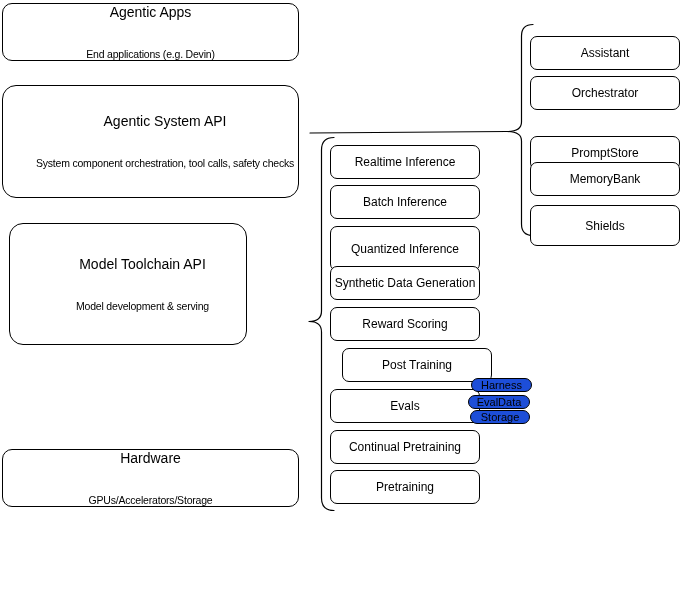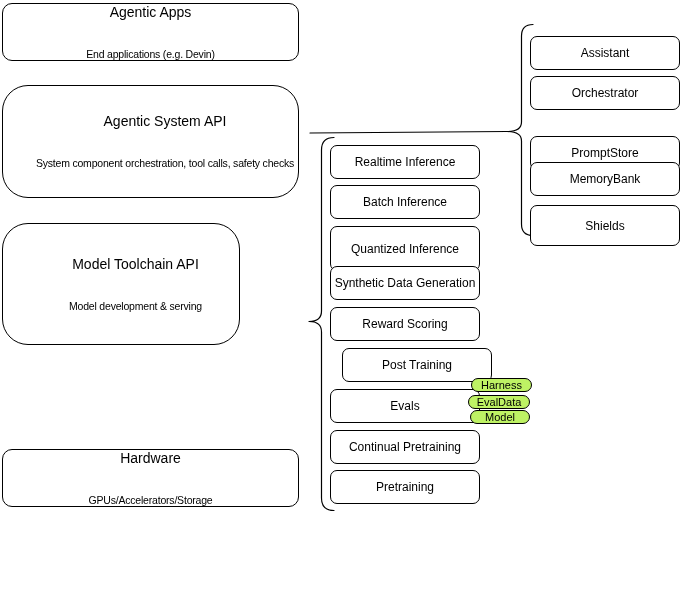--- a/index.html
+++ b/index.html
@@ -20,32 +20,32 @@
     background:#fff;
     border:1px solid #000;
     display:flex;
     flex-direction:column;
     align-items:center;
     justify-content:center;
     text-align:center;
     gap:24px;
   }
   .r10{border-radius:10px;}
-  .r26{border-radius:26px;padding-left:29px;}
+  .r26{border-radius:14px;padding-left:29px;}
   .r7{border-radius:7px;}
 
   .bigbox .title{font-size:14px;line-height:17px;}
   .bigbox .subtitle{font-size:10.5px;line-height:13px;margin-top:3px;letter-spacing:-0.2px;}
 
   .smallbox{font-size:12px;line-height:14px;padding:16px 2px;}
 
   .pill{
     position:absolute;
     box-sizing:border-box;
-    background:#bef264;
+    background:#1d4ed8;
     border:1px solid #000;
     border-radius:8px;
     display:flex;align-items:center;justify-content:center;
     font-size:11px;line-height:12px;
     z-index:5;
   }
 </style>
 </head>
 <body>
 
@@ -60,21 +60,21 @@
   <div class="node bigbox r10" style="left:2px;top:3px;width:297px;height:58px">
     <div class="title">Agentic Apps</div>
     <div class="subtitle">End applications (e.g. Devin)</div>
   </div>
 
   <div class="node bigbox r26" style="left:2px;top:85px;width:297px;height:113px">
     <div class="title">Agentic System API</div>
     <div class="subtitle">System component orchestration, tool calls, safety checks</div>
   </div>
 
-  <div class="node bigbox r26" style="left:2px;top:223px;width:238px;height:122px">
+  <div class="node bigbox r26" style="left:9px;top:223px;width:238px;height:122px">
     <div class="title">Model Toolchain API</div>
     <div class="subtitle">Model development &amp; serving</div>
   </div>
 
 
   <div class="node bigbox r10" style="left:2px;top:449px;width:297px;height:58px">
     <div class="title">Hardware</div>
     <div class="subtitle">GPUs/Accelerators/Storage</div>
   </div>
 
@@ -84,21 +84,21 @@
   <div class="node smallbox r7" style="left:330px;top:226px;width:150px;height:45px">Quantized Inference</div>
   <div class="node smallbox r7" style="left:330px;top:266px;width:150px;height:29px">Synthetic Data Generation</div>
   <div class="node smallbox r7" style="left:330px;top:307px;width:150px;height:29px">Reward Scoring</div>
   <div class="node smallbox r7" style="left:342px;top:348px;width:150px;height:29px">Post Training</div>
   <div class="node smallbox r7" style="left:330px;top:389px;width:150px;height:29px">Evals</div>
   <div class="node smallbox r7" style="left:330px;top:430px;width:150px;height:29px">Continual Pretraining</div>
   <div class="node smallbox r7" style="left:330px;top:470px;width:150px;height:29px">Pretraining</div>
 
   <div class="pill" style="left:471px;top:378px;width:61px;height:14px">Harness</div>
   <div class="pill" style="left:468px;top:395px;width:62px;height:14px">EvalData</div>
-  <div class="pill" style="left:470px;top:410px;width:60px;height:14px">Model</div>
+  <div class="pill" style="left:470px;top:410px;width:60px;height:14px">Storage</div>
 
   <div class="node smallbox r7" style="left:530px;top:36px;width:150px;height:29px">Assistant</div>
   <div class="node smallbox r7" style="left:530px;top:76px;width:150px;height:29px">Orchestrator</div>
   <div class="node smallbox r7" style="left:530px;top:136px;width:150px;height:29px">PromptStore</div>
   <div class="node smallbox r7" style="left:530px;top:162px;width:150px;height:29px">MemoryBank</div>
   <div class="node smallbox r7" style="left:530px;top:205px;width:150px;height:41px">Shields</div>
 
 </div>
 
 </body></html>

